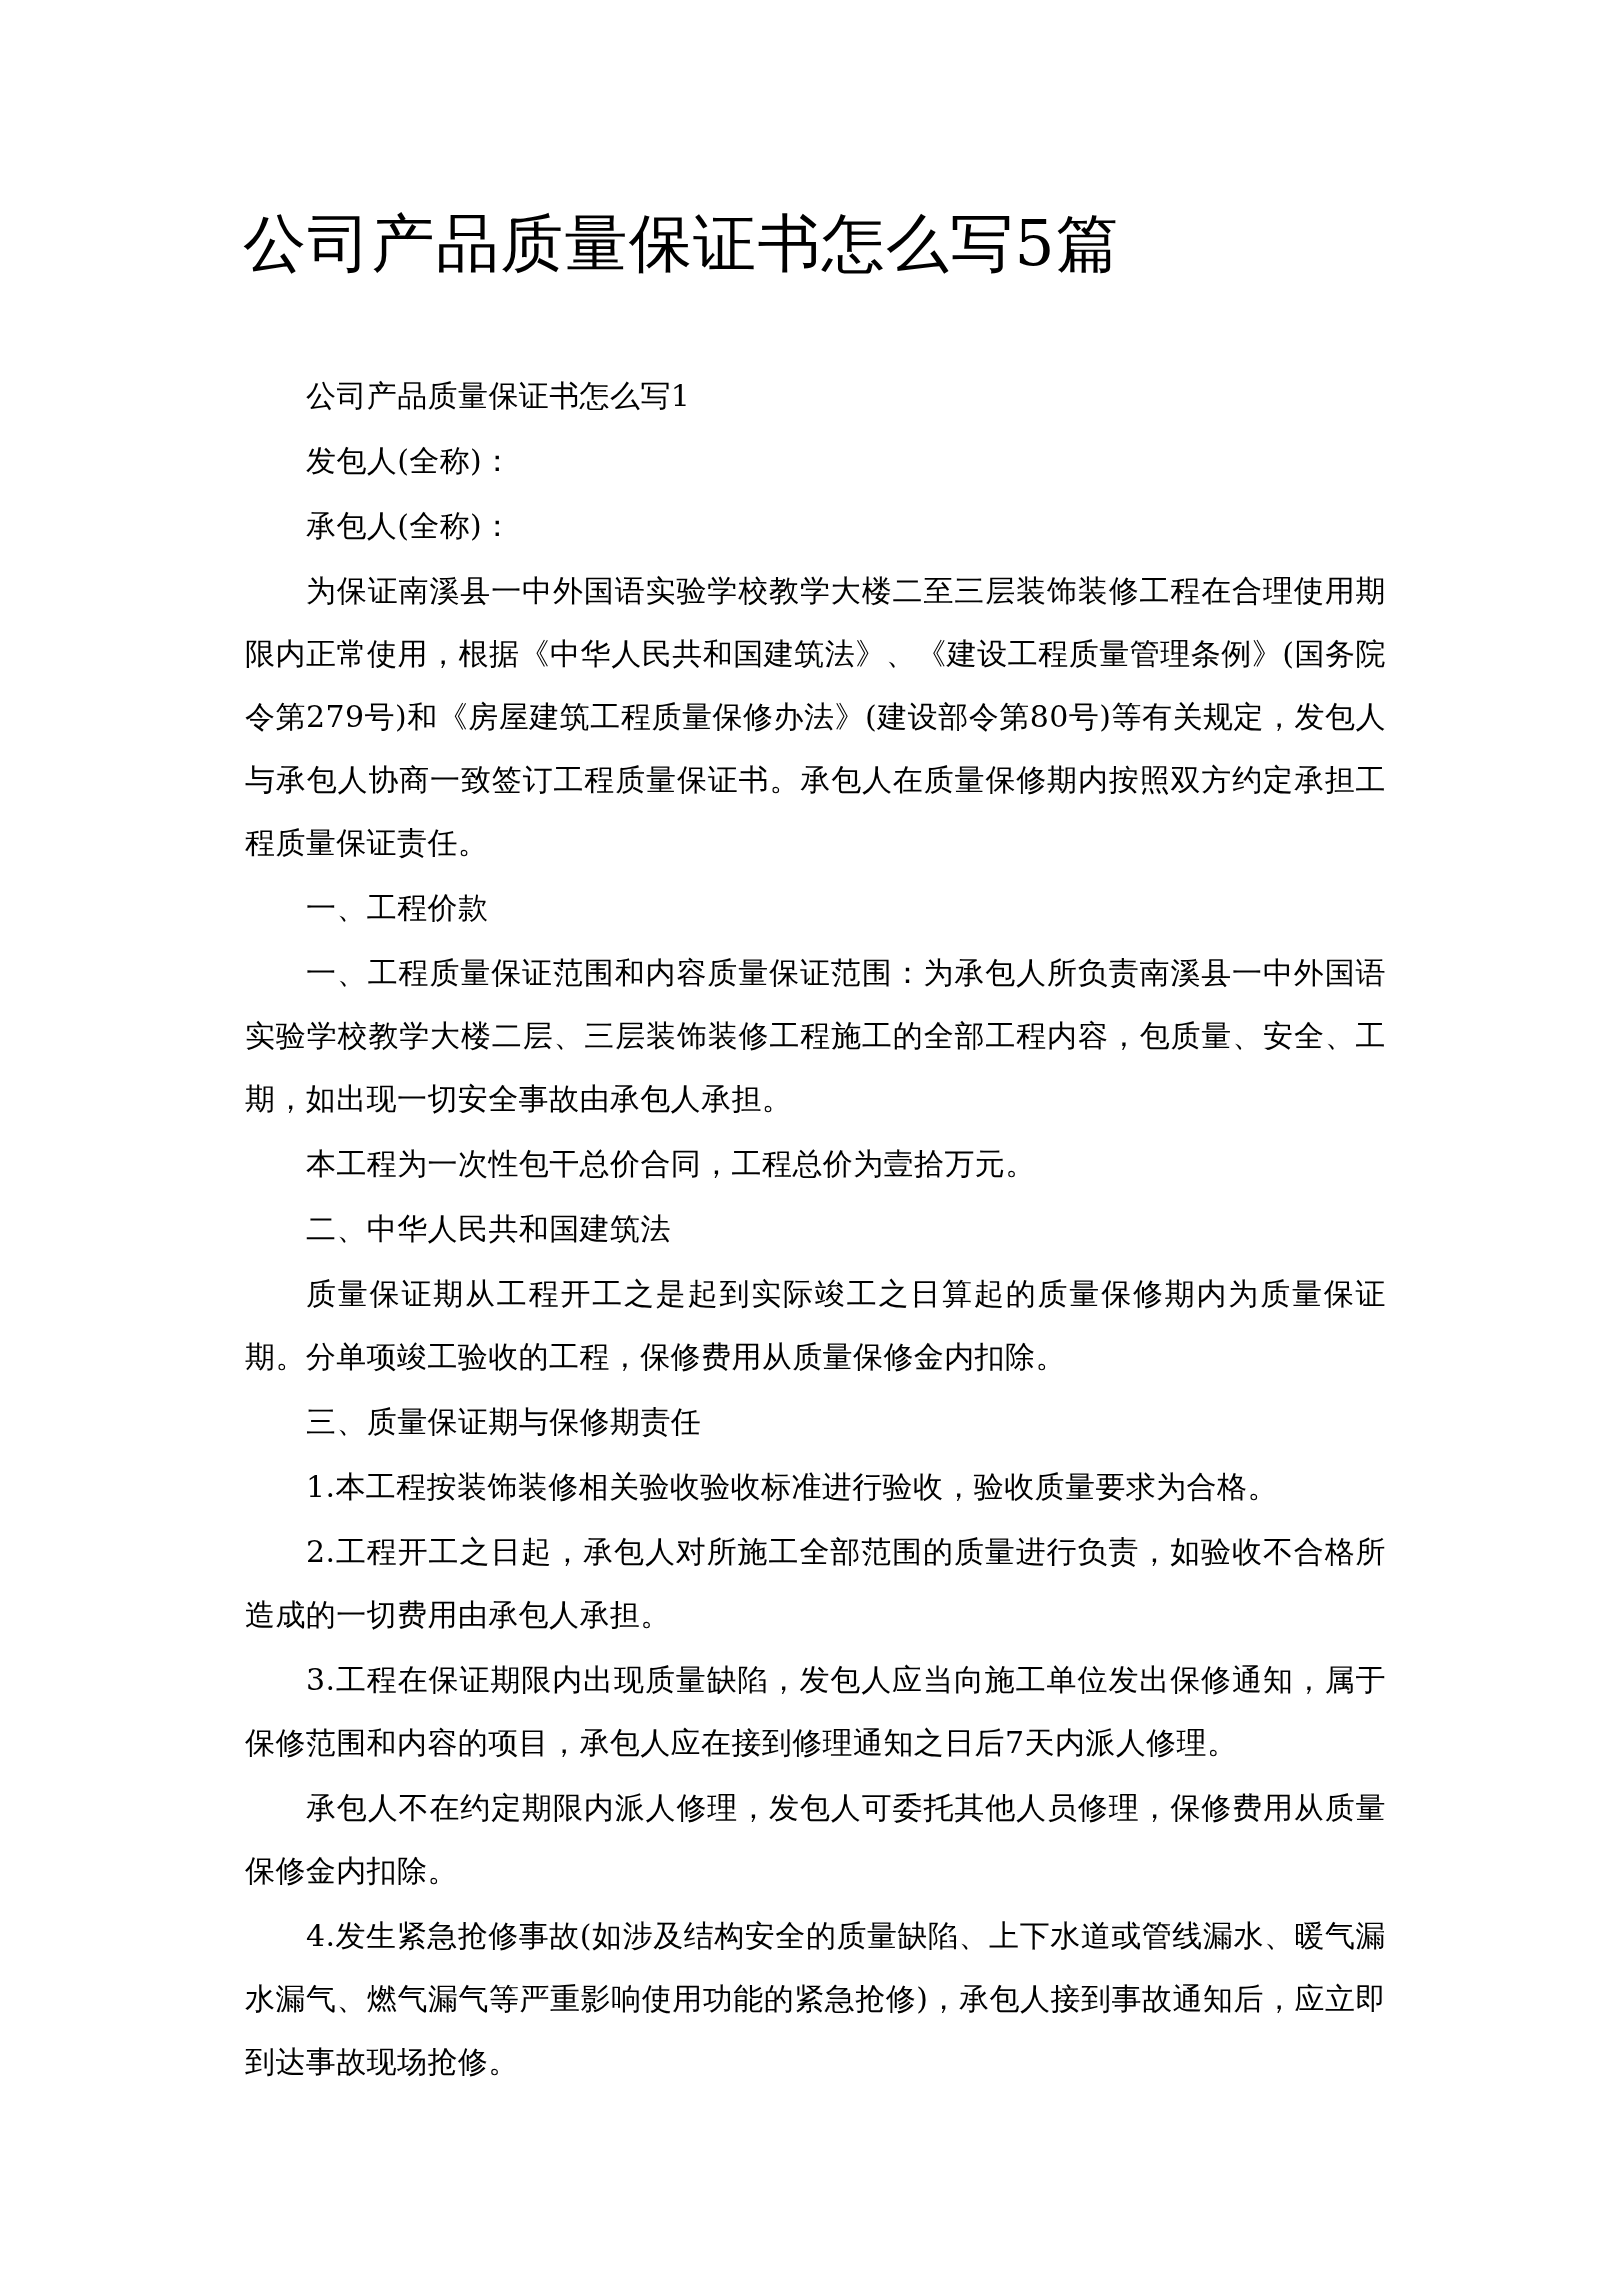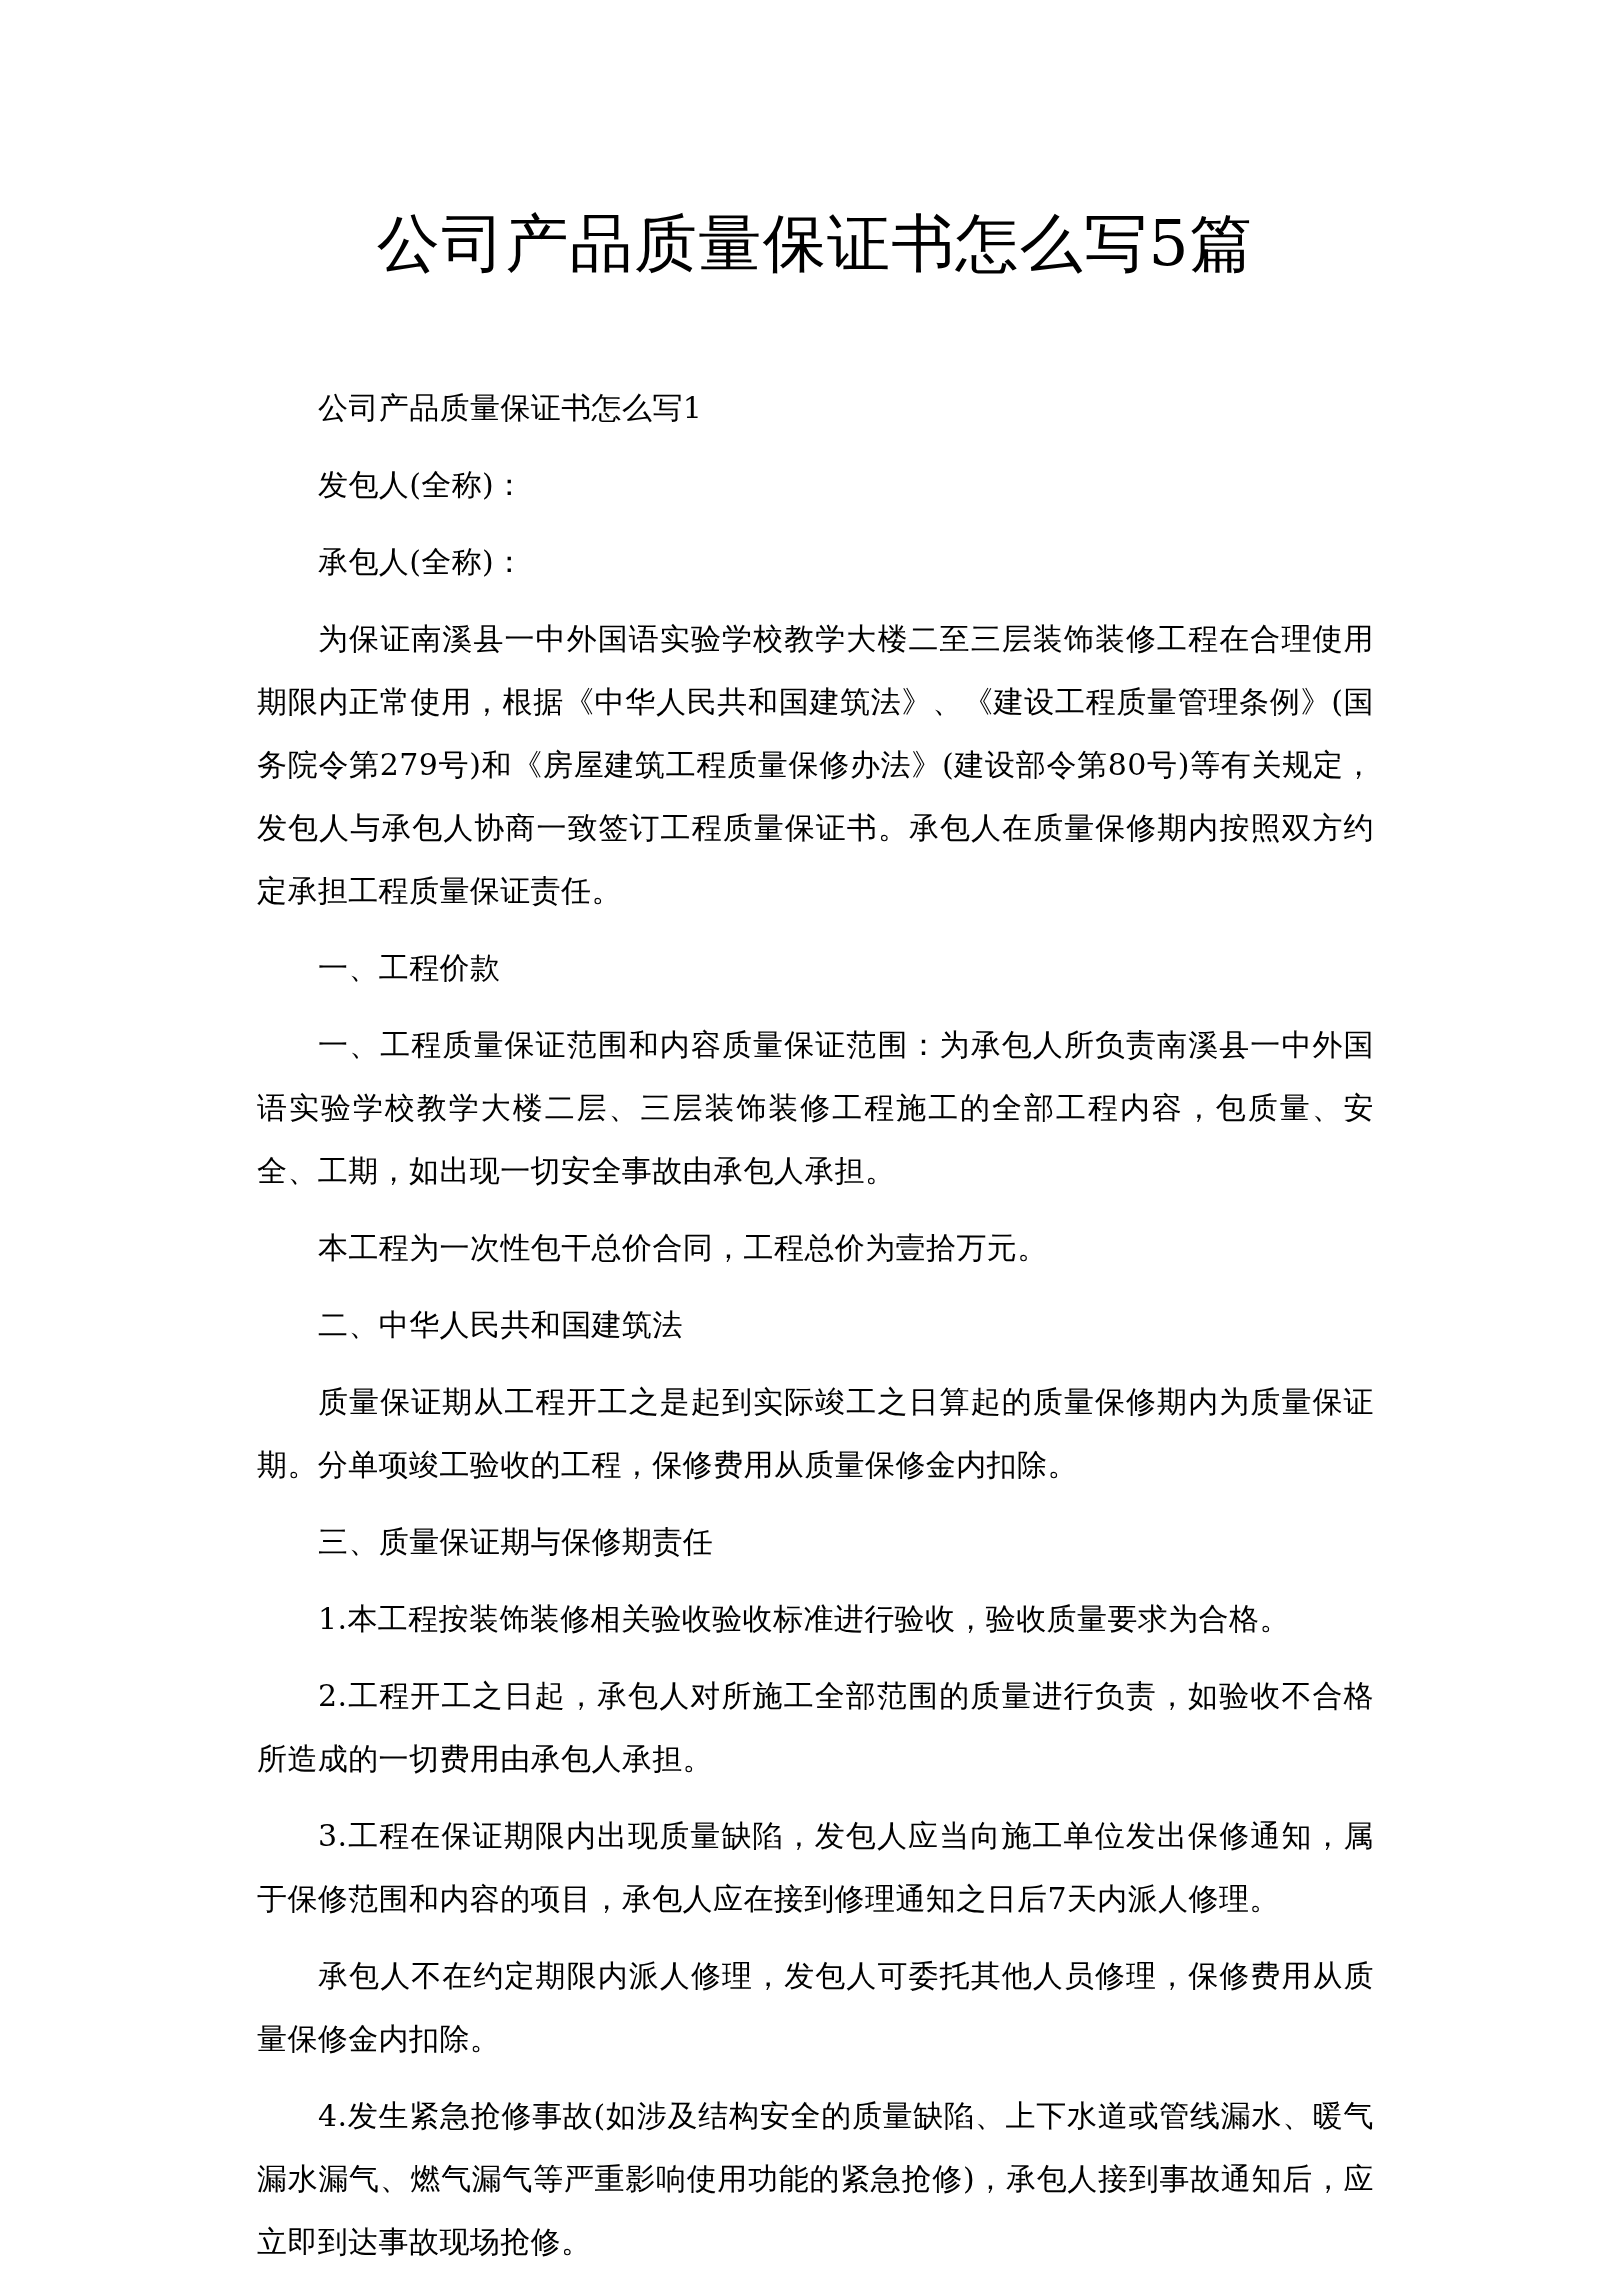--- a/index.html
+++ b/index.html
@@ -19,35 +19,34 @@
       position: absolute;
       left: 243px;
       top: 0;
       width: 1145px;
     }
     .title {
       position: absolute;
       left: 0;
       top: 208px;
       width: 1145px;
-      text-align: center;
       font-size: 63px;
       line-height: 72px;
       letter-spacing: 1.3px;
       margin: 0;
       font-weight: normal;
     }
     .body {
       position: absolute;
       left: 0;
       top: 362px;
       width: 1145px;
     }
     .para {
-      margin: 14px;
+      margin: 2px;
       font-size: 30px;
       line-height: 63px;
       text-indent: 61px;
       text-align: justify;
       letter-spacing: 0.4px;
     }
   </style>
 </head>
 <body>
 

